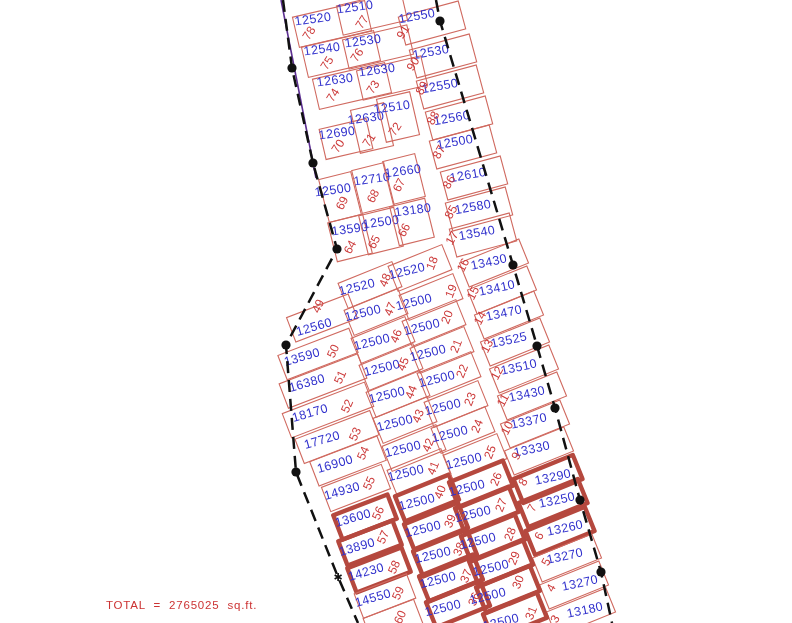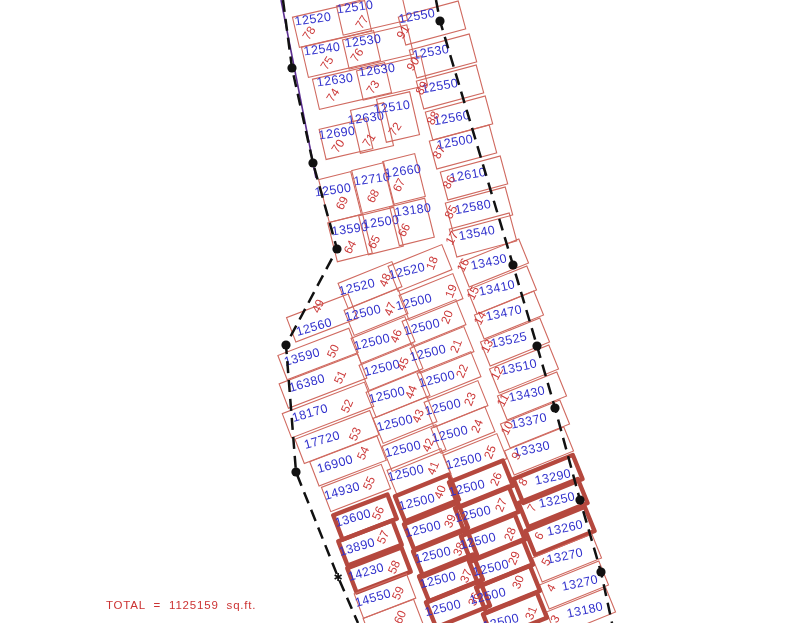--- a/index.html
+++ b/index.html
@@ -273,16 +273,16 @@
         <polyline points="436,0 440,21 513,265 537,346 555,408 580,500 601,572 612,623" class="bnd"></polyline>
         <circle cx="440" cy="21" r="4.6" class="dot"></circle>
         <circle cx="513" cy="265" r="4.6" class="dot"></circle>
         <circle cx="537" cy="346" r="4.6" class="dot"></circle>
         <circle cx="555" cy="408" r="4.6" class="dot"></circle>
         <circle cx="580" cy="500" r="4.6" class="dot"></circle>
         <circle cx="601" cy="572" r="4.6" class="dot"></circle>
       </g>
   </svg>
   <div id="legend">
-    <div class="l1">TOTAL  =  1125159  sq.ft.</div>
+    <div class="l1">TOTAL  =  2765025  sq.ft.</div>
     
   </div>
 </div>
 
 </body></html>

